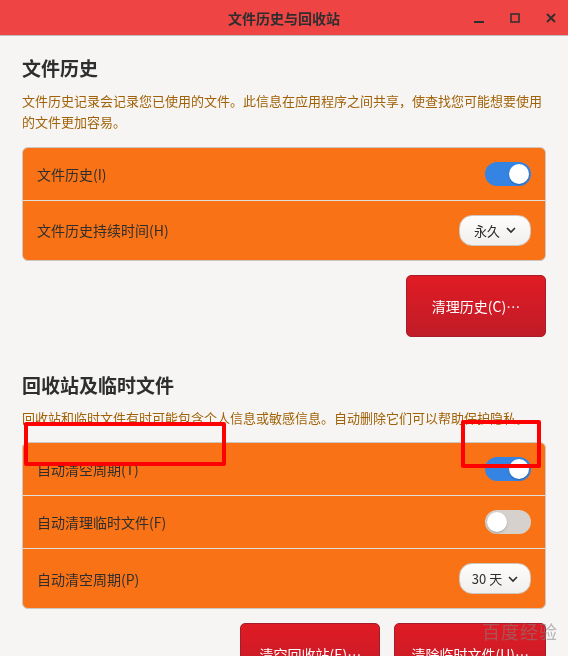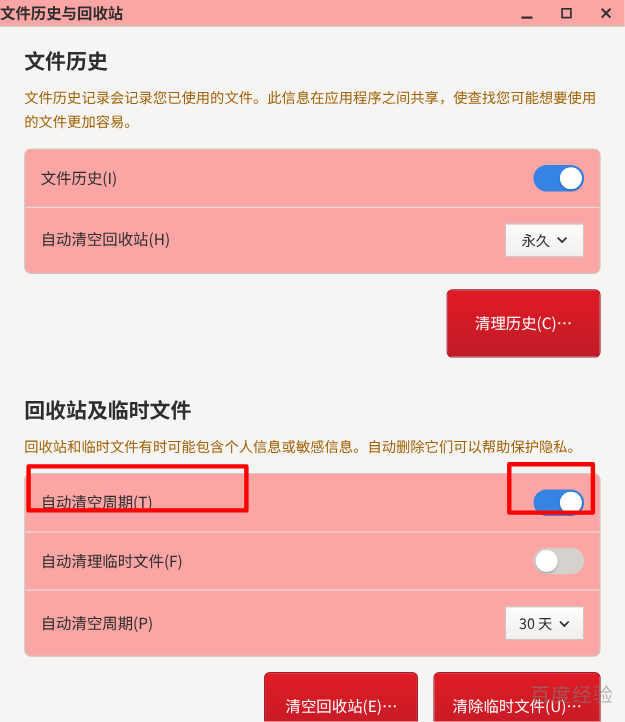--- a/index.html
+++ b/index.html
@@ -5,26 +5,26 @@
   * { box-sizing: border-box; margin: 0; padding: 0; }
   body {
     font-family: "Noto Sans CJK SC", "Microsoft YaHei", sans-serif;
     background: #f6f5f4;
     width: 568px;
     height: 656px;
     overflow: hidden;
     position: relative;
   }
   .titlebar {
-    height: 24px;
-    background: #fca5a5;
+    height: 36px;
+    background: #ef4444;
     border-bottom: 1px solid #bfbdb9;
     display: flex;
     align-items: center;
-    justify-content: flex-start;
+    justify-content: center;
     position: relative;
   }
   .titlebar-title {
     font-weight: 700;
     font-size: 14px;
     color: #2e2e2e;
   }
   .window-controls {
     position: absolute;
     right: 6px;
@@ -55,21 +55,21 @@
   }
   .section-desc {
     font-size: 13px;
     color: #a16207;
     line-height: 1.6;
     margin-bottom: 14px;
   }
   .list-frame {
     border: 1px solid #cdc7c2;
     border-radius: 6px;
-    background: #fca5a5;
+    background: #f97316;
     overflow: hidden;
   }
   .list-row {
     display: flex;
     align-items: center;
     justify-content: space-between;
     padding: 14px 14px;
     border-bottom: 1px solid #e3e0dc;
     min-height: 52px;
   }
@@ -97,21 +97,21 @@
     box-shadow: 0 1px 2px rgba(0,0,0,0.25);
   }
   .switch.on .knob { right: 2px; }
   .switch.off .knob { left: 2px; }
   .combo {
     display: inline-flex;
     align-items: center;
     gap: 6px;
     border: 1px solid #cdc7c2;
     background: linear-gradient(#fdfdfc,#f1efed);
-    border-radius: 0;
+    border-radius: 13px;
     padding: 5px 10px;
     font-size: 13px;
     color: #2e2e2e;
     cursor: pointer;
     min-width: 72px;
     justify-content: center;
   }
   .combo svg { width:10px; height:10px; }
   .action-row {
     display: flex;
@@ -180,21 +180,21 @@
   <div class="section-desc">文件历史记录会记录您已使用的文件。此信息在应用程序之间共享，使查找您可能想要使用的文件更加容易。</div>
 
   <div class="list-frame">
     <div class="list-row">
       <div class="row-label">文件历史(I)</div>
       <div class="switch on">
           <div class="knob"></div>
         </div>
     </div>
     <div class="list-row">
-      <div class="row-label">自动清空回收站(H)</div>
+      <div class="row-label">文件历史持续时间(H)</div>
       <div class="combo">
         <span>永久</span>
         <svg viewBox="0 0 10 10">
             <path d="M1 3 L5 7 L9 3" fill="none" stroke="#2e2e2e" stroke-width="1.6"></path>
           </svg>
       </div>
     </div>
   </div>
 
   <div class="action-row">

